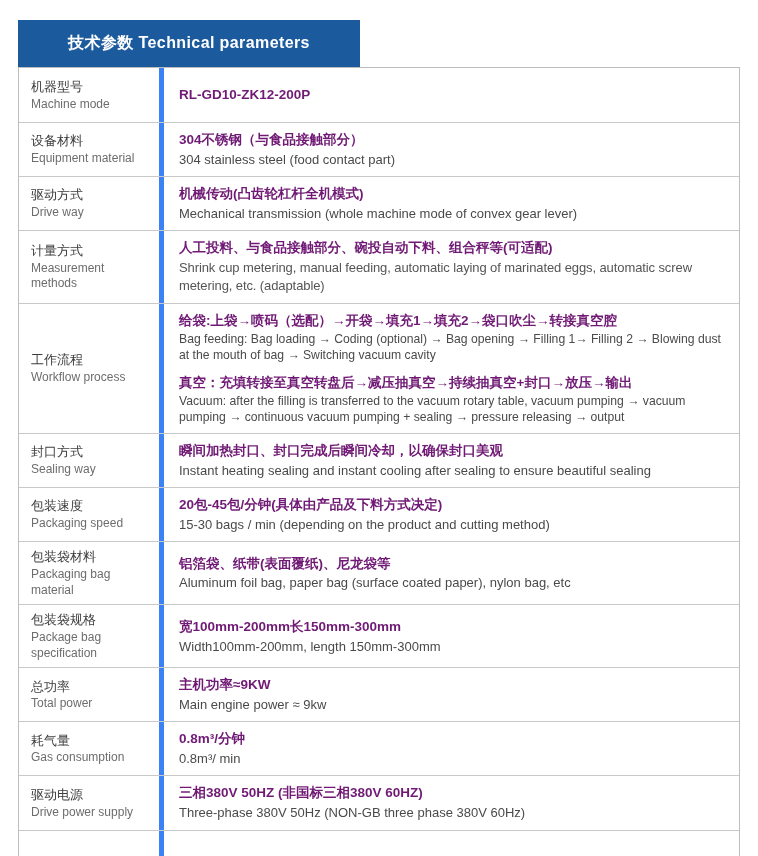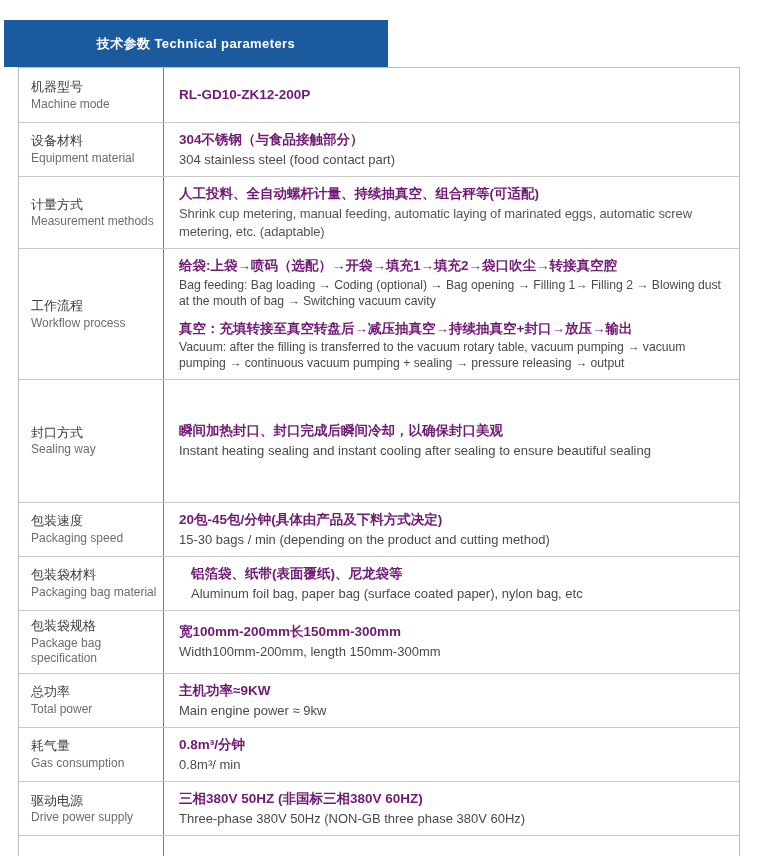--- a/index.html
+++ b/index.html
@@ -1,44 +1,44 @@
 <!DOCTYPE html>
 <html><head>
 <meta charset="utf-8">
 <style>
   html,body{margin:0;padding:0;background:#ffffff;}
   body{width:758px;height:856px;font-family:"Liberation Sans","DejaVu Sans",sans-serif;
        -webkit-font-smoothing:antialiased;}
   .page{position:relative;width:758px;height:856px;background:#fff;overflow:hidden;}
 
-  .banner{position:absolute;left:4px;top:20px;width:384px;height:47px;background:#1b5a9c;
+  .banner{position:absolute;left:18px;top:20px;width:342px;height:47px;background:#1b5a9c;
           color:#ffffff;display:flex;align-items:center;justify-content:center;
-          font-size:13px;font-weight:700;letter-spacing:.4px;}
+          font-size:16px;font-weight:700;letter-spacing:.4px;}
 
   .tbl{position:absolute;left:18px;top:67px;width:722px;box-sizing:border-box;
        border:1px solid #bdbdbd;background:#fff;}
   .row{display:flex;align-items:center;border-bottom:1px solid #c9c9c9;box-sizing:border-box;}
   .row:last-child{border-bottom:none;}
 
   .row:nth-child(1){min-height:55px;}
   .row:nth-child(2){min-height:53px;}
   .row:nth-child(3){min-height:51px;}
   .row:nth-child(4){min-height:51px;justify-content:center;}
   .row:nth-child(5){min-height:123px;}
   .row:nth-child(6){min-height:50px;}
-  .row:nth-child(7){min-height:47px;gap:12px;}
+  .row:nth-child(7){min-height:47px;}
   .row:nth-child(8){min-height:47px;}
   .row:nth-child(9){min-height:48px;}
   .row:nth-child(10){min-height:50px;}
   .row:nth-child(11){min-height:48px;}
   .row:nth-child(12){min-height:44px;}
   .row:nth-child(13){min-height:49px;}
   .row:nth-child(14){min-height:45px;}
 
-  .cl{width:145px;min-width:145px;align-self:stretch;border-right:1px solid #3b82f6;
+  .cl{width:145px;min-width:145px;align-self:stretch;border-right:5px solid #3b82f6;
       display:flex;flex-direction:column;justify-content:center;
       padding:6px 6px 6px 12px;box-sizing:border-box;}
   .lz{font-size:13px;color:#3d3d3d;line-height:1.45;}
   .le{font-size:12px;color:#6d6d6d;line-height:1.3;}
 
   .cv{flex:1;padding:7px 10px 7px 15px;box-sizing:border-box;}
   .vz{font-size:13.5px;color:#701a75;font-weight:600;line-height:1.55;}
   .ve{font-size:13px;color:#4a4a4a;line-height:1.4;}
   .ve.small{font-size:13px;color:#555555;letter-spacing:-0.1px;}
   .wf .vz{line-height:1.5;}
@@ -70,28 +70,38 @@
       <div class="cl">
         <div class="lz">设备材料</div>
         <div class="le">Equipment material</div>
       </div>
       <div class="cv">
         <div class="vz">304不锈钢（与食品接触部分）</div>
         <div class="ve">304 stainless steel (food contact part)</div>
       </div>
     </div>
 
+    <div class="row">
+      <div class="cl">
+        <div class="lz">驱动方式</div>
+        <div class="le">Drive way</div>
+      </div>
+      <div class="cv">
+        <div class="vz">机械传动(凸齿轮杠杆全机模式)</div>
+        <div class="ve">Mechanical transmission (whole machine mode of convex gear lever)</div>
+      </div>
+    </div>
 
     <div class="row">
       <div class="cl">
         <div class="lz">计量方式</div>
         <div class="le">Measurement methods</div>
       </div>
       <div class="cv">
-        <div class="vz">人工投料、全自动螺杆计量、持续抽真空、组合秤等(可适配)</div>
+        <div class="vz">人工投料、与食品接触部分、碗投自动下料、组合秤等(可适配)</div>
         <div class="ve small">Shrink cup metering, manual feeding, automatic laying of marinated eggs, automatic screw metering, etc. (adaptable)</div>
       </div>
     </div>
 
     <div class="row wf">
       <div class="cl">
         <div class="lz">工作流程</div>
         <div class="le">Workflow process</div>
       </div>
       <div class="cv">

